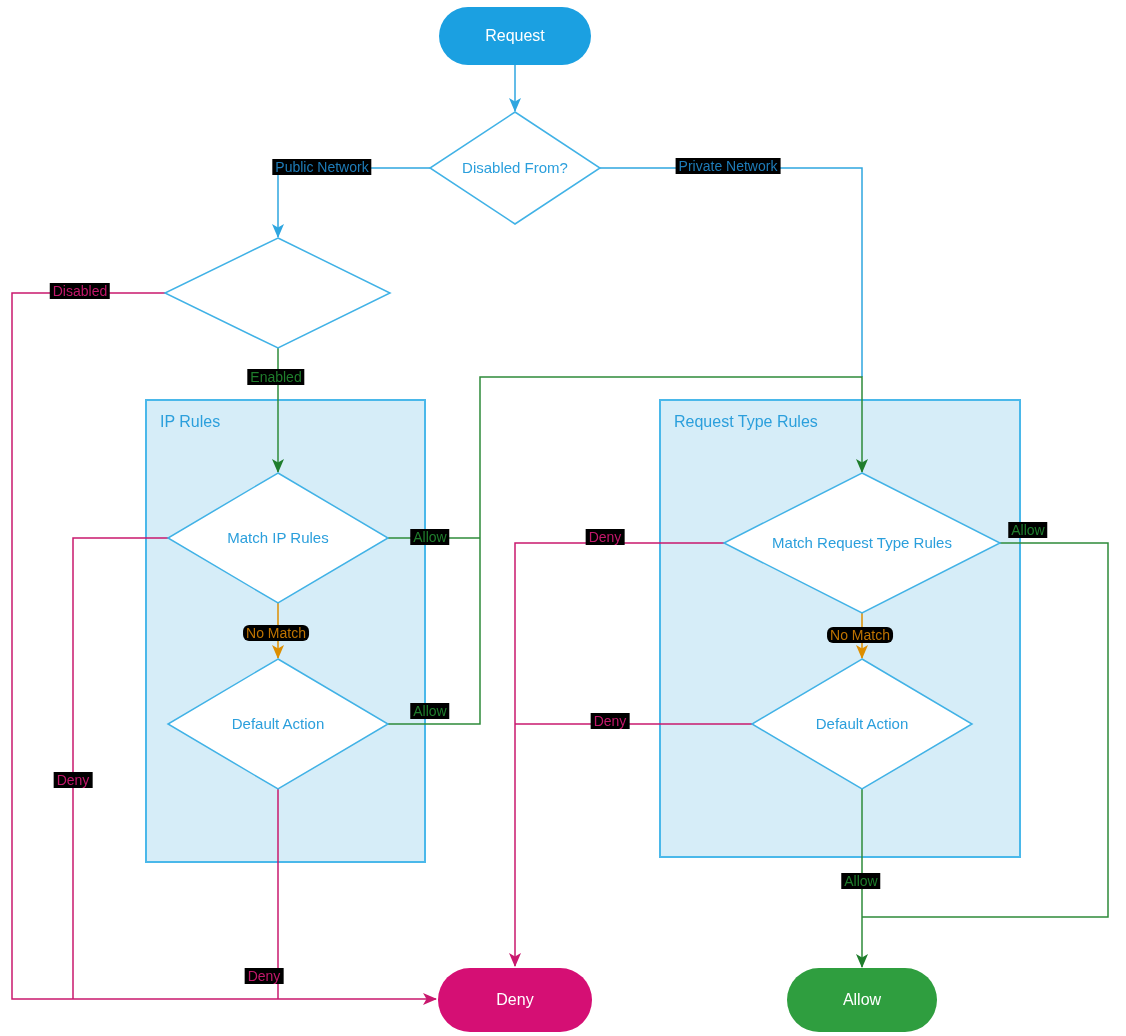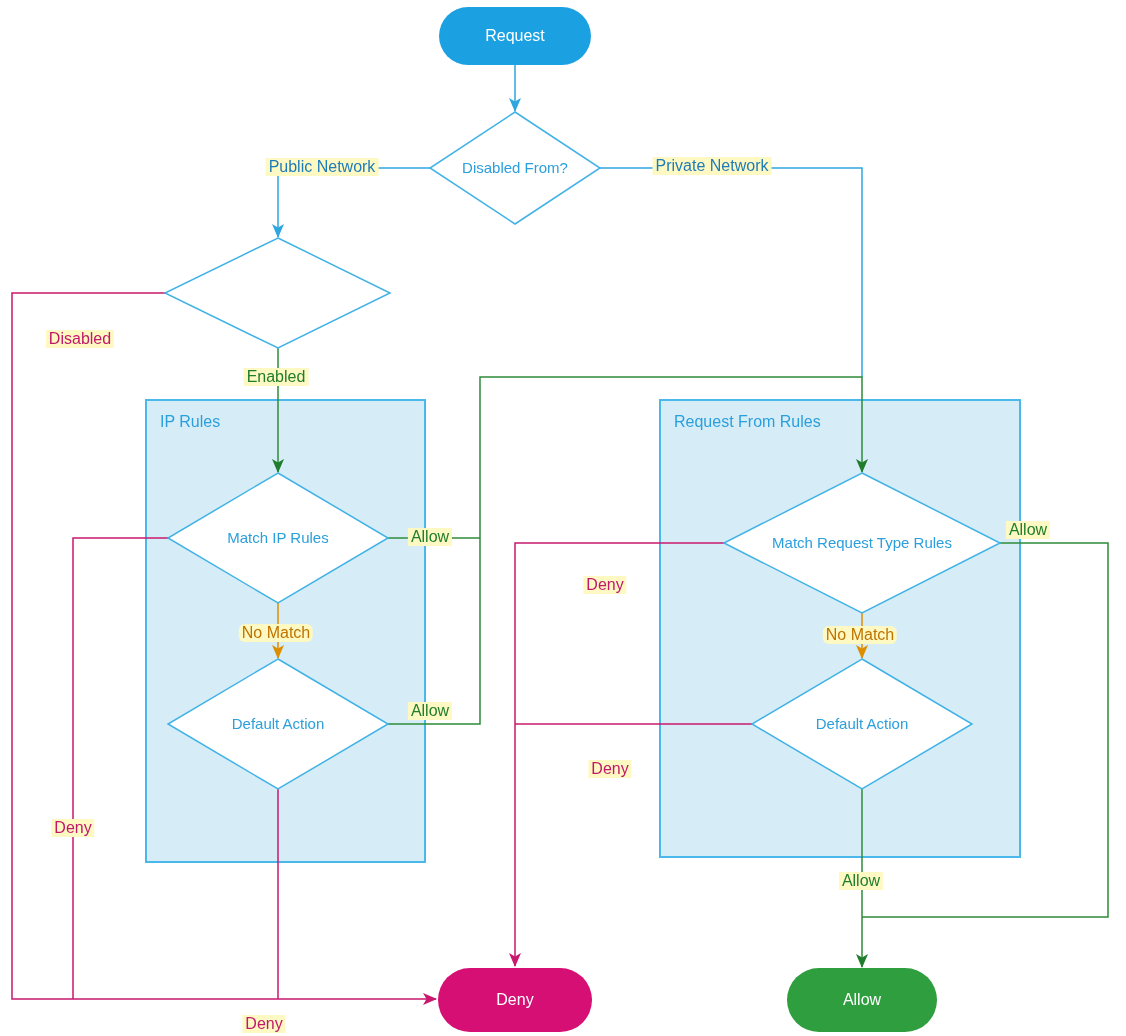--- a/index.html
+++ b/index.html
@@ -15,25 +15,25 @@
   .pill.blue{background:#1BA0E1;}
   .pill.pink{background:#D50F74;}
   .pill.green{background:#2F9E3F;}
   .dtext{
     position:absolute;transform:translate(-50%,-50%);
     color:#2B9FDC;font-size:15px;text-align:center;line-height:1.3;white-space:pre-line;
   }
   .boxtitle{position:absolute;color:#2B9FDC;font-size:16px;}
   .elabel{
     position:absolute;transform:translate(-50%,-50%);
-    background:#fef9c3;padding:0 3px;font-size:16px;white-space:nowrap;
+    background:#000000;padding:0 3px;font-size:14px;white-space:nowrap;
   }
   .elabel.blue{color:#1E7CB8;}
   .elabel.green{color:#1F7D2C;}
-  .elabel.pink{color:#C2186B;margin-top:48px;}
+  .elabel.pink{color:#C2186B;}
   .elabel.orange{color:#BF7300;border-radius:6px;}
 </style>
 </head>
 <body>
 
 <div class="canvas">
 
   <svg width="1126" height="1036" viewBox="0 0 1126 1036">
     <defs>
       <marker id="arrB" markerUnits="userSpaceOnUse" markerWidth="14" markerHeight="12" refX="13" refY="6" orient="auto">
@@ -88,30 +88,30 @@
       <polygon points="862,473 1000,543 862,613 724,543"></polygon>
       <polygon points="862,659 972,724 862,789 752,724"></polygon>
     </g>
   </svg>
 
   <div class="pill blue" style="left:439px;top:7px;width:152px;height:58px;">Request</div>
   <div class="pill pink" style="left:438px;top:968px;width:154px;height:64px;">Deny</div>
   <div class="pill green" style="left:787px;top:968px;width:150px;height:64px;">Allow</div>
 
   <div class="boxtitle" style="left:160px;top:413px;">IP Rules</div>
-  <div class="boxtitle" style="left:674px;top:413px;">Request From Rules</div>
+  <div class="boxtitle" style="left:674px;top:413px;">Request Type Rules</div>
 
   <div class="dtext" style="left:515px;top:168px;width:110px;">Disabled From?</div>
   <div class="dtext" style="left:278px;top:538px;width:200px;">Match IP Rules</div>
   <div class="dtext" style="left:278px;top:724px;width:200px;">Default Action</div>
   <div class="dtext" style="left:862px;top:543px;width:250px;">Match Request Type Rules</div>
   <div class="dtext" style="left:862px;top:724px;width:200px;">Default Action</div>
 
   <div class="elabel blue" style="left:322px;top:167px;">Public Network</div>
-  <div class="elabel blue" style="left:712px;top:166px;">Private Network</div>
+  <div class="elabel blue" style="left:728px;top:166px;">Private Network</div>
   <div class="elabel pink" style="left:80px;top:291px;">Disabled</div>
   <div class="elabel green" style="left:276px;top:377px;">Enabled</div>
   <div class="elabel green" style="left:430px;top:537px;">Allow</div>
   <div class="elabel orange" style="left:276px;top:633px;">No Match</div>
   <div class="elabel green" style="left:430px;top:711px;">Allow</div>
   <div class="elabel pink" style="left:73px;top:780px;">Deny</div>
   <div class="elabel pink" style="left:264px;top:976px;">Deny</div>
   <div class="elabel pink" style="left:605px;top:537px;">Deny</div>
   <div class="elabel green" style="left:1028px;top:530px;">Allow</div>
   <div class="elabel pink" style="left:610px;top:721px;">Deny</div>

